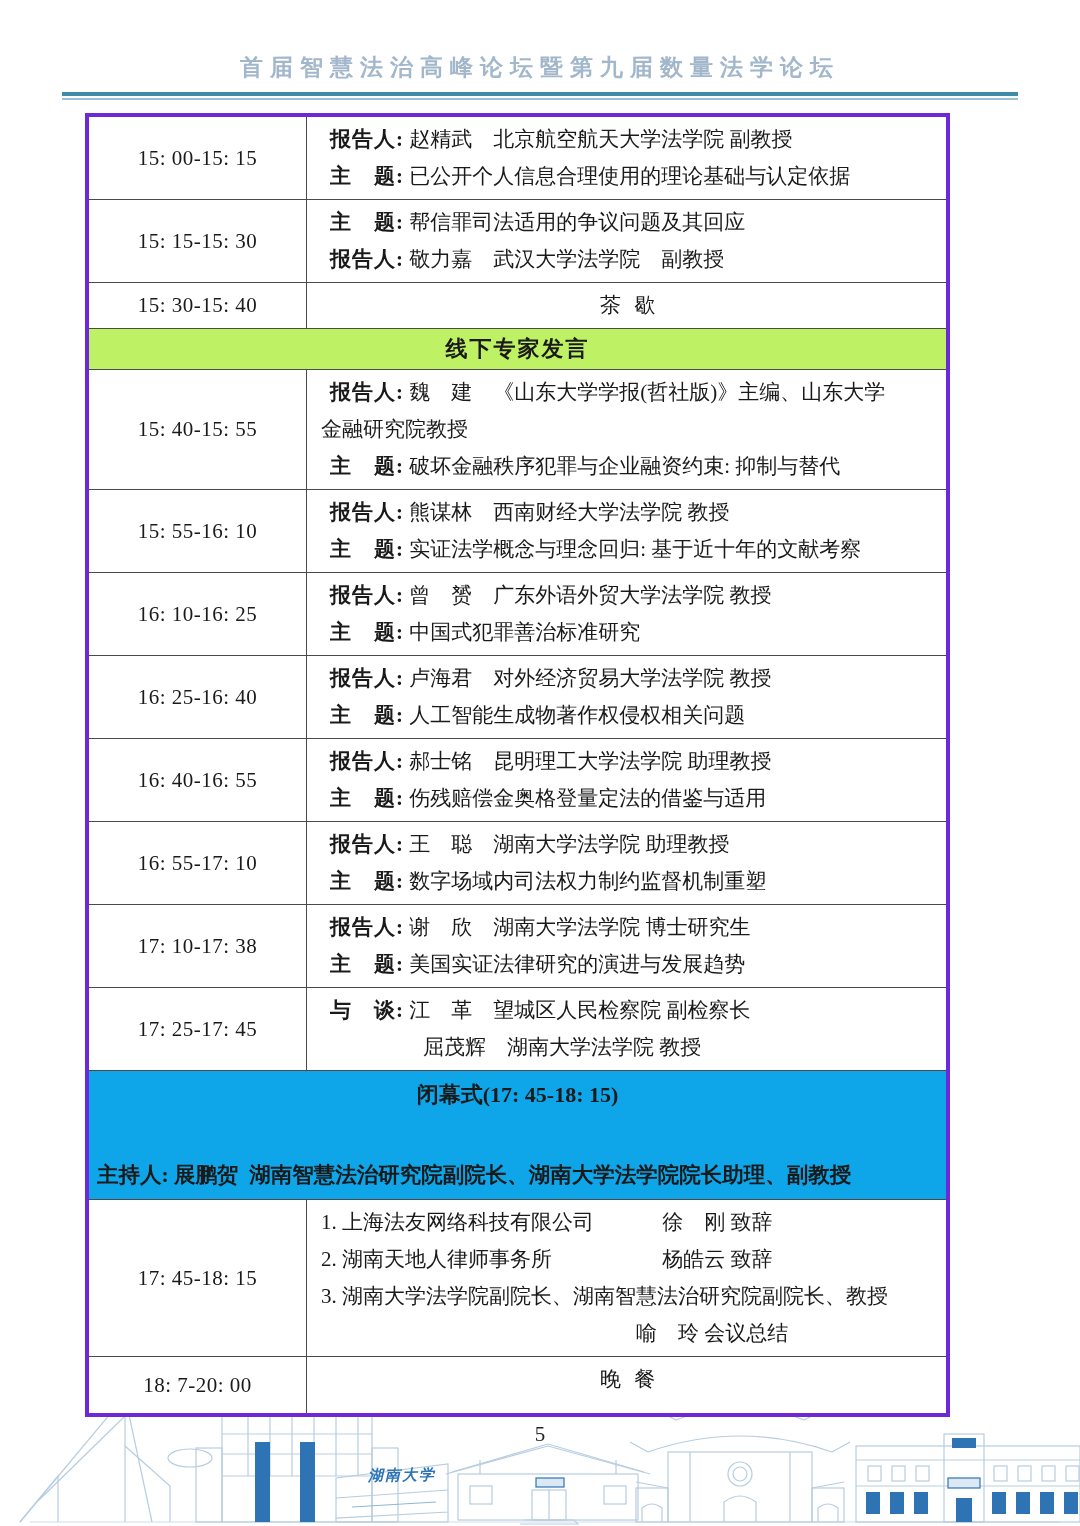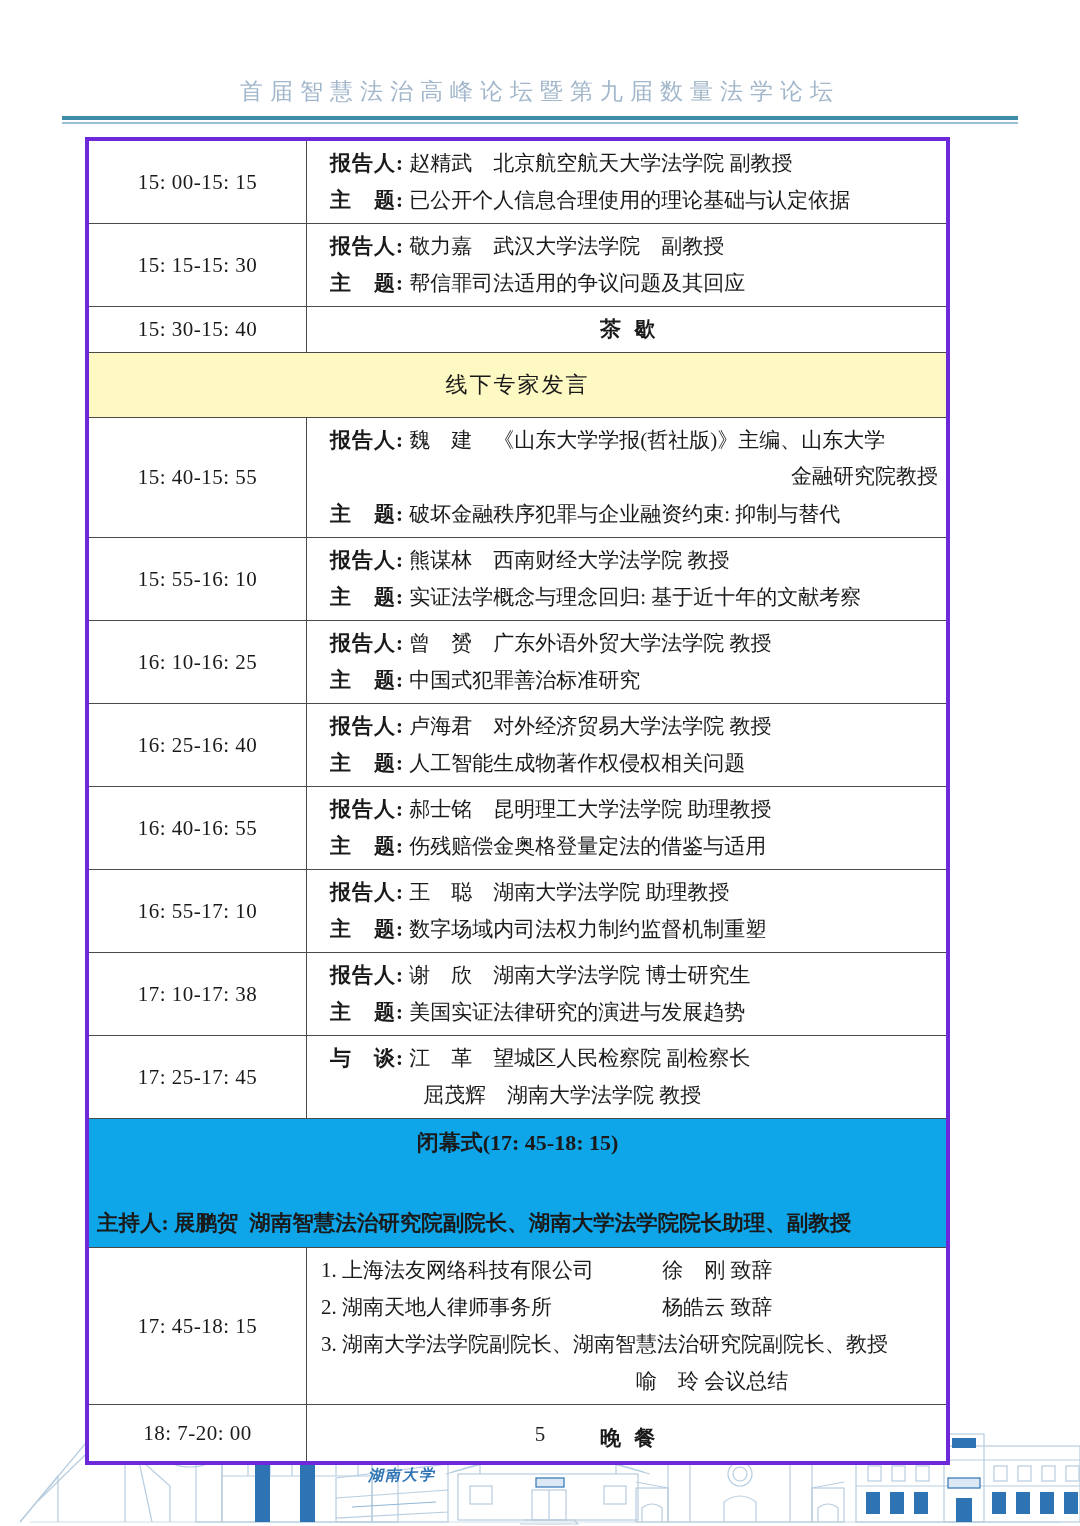--- a/index.html
+++ b/index.html
@@ -3,51 +3,51 @@
 <meta charset="utf-8">
 <style>
   html,body{margin:0;padding:0;}
   body{
     width:1080px;height:1526px;position:relative;background:#ffffff;
     font-family:"Liberation Serif","DejaVu Serif",serif;color:#1a1a1a;
     overflow:hidden;
   }
   
   .doc-title{
-    margin-top:76px;text-align:center;font-size:23px;letter-spacing:7px;
-    color:#a2b7cb;font-weight:normal;
+    margin-top:52px;text-align:center;font-size:23px;letter-spacing:7px;
+    color:#a2b7cb;font-weight:bold;
   }
   .rules{margin:9px 62px 0 62px;}
   .rule-thick{height:4px;background:#3e8ca8;}
   .rule-thin{height:2px;background:#98c0d6;margin-top:2px;}
   
   .schedule{
     margin:13px 85px 0 85px;width:865px;border:4px solid #6d28d9;
     box-sizing:border-box;background:#fff;position:relative;z-index:2;
   }
   .row{display:flex;border-top:1px solid #4a4a4a;}
   .row:first-child{border-top:none;}
   .cell-time{
     width:218px;flex:0 0 218px;border-right:1px solid #4a4a4a;
     display:flex;align-items:center;justify-content:center;
     font-size:21px;letter-spacing:0.5px;box-sizing:border-box;
   }
   .cell-content{flex:1;padding:4px 8px 4px 14px;font-size:21px;box-sizing:border-box;}
   .line{line-height:37px;white-space:pre-wrap;}
   .line .lbl{font-weight:bold;letter-spacing:1px;margin-left:9px;}
-  .line.center{text-align:right;font-family:Liberation Mono, monospace;}
+  .line.center{text-align:left;}
   .line.indent{padding-left:102px;}
   .row.center-row .cell-content{
-    display:flex;align-items:flex-end;justify-content:center;
-    font-weight:bold;min-height:44px;letter-spacing:4px;
+    display:flex;align-items:flex-start;justify-content:center;
+    font-weight:normal;min-height:44px;letter-spacing:4px;
   }
   .row.center-row.tall .cell-content{min-height:56px;}
   .row.banner-gray{
-    background:#fef9c3;display:block;text-align:center;font-weight:normal;
-    font-size:22px;padding:17px 0;letter-spacing:2px;
+    background:#bef264;display:block;text-align:center;font-weight:bold;
+    font-size:22px;padding:5px 0;letter-spacing:2px;
   }
   .row.banner-blue{background:#0ea5e9;display:block;padding:4px 8px;}
   .row.banner-blue .l1{
     text-align:center;font-weight:bold;font-size:22px;line-height:40px;white-space:pre-wrap;
   }
   .row.banner-blue .l2{
     text-align:left;font-weight:bold;font-size:21.5px;line-height:40px;white-space:pre-wrap;margin-top:40px;
   }
   
   .page-number{
@@ -75,22 +75,22 @@
     <div class="row">
       <div class="cell-time">15: 00-15: 15</div>
       <div class="cell-content">
         <div class="line"><span class="lbl">报告人:</span><span class="txt"> 赵精武　北京航空航天大学法学院 副教授</span></div>
         <div class="line"><span class="lbl">主　题:</span><span class="txt"> 已公开个人信息合理使用的理论基础与认定依据</span></div>
       </div>
     </div>
     <div class="row">
       <div class="cell-time">15: 15-15: 30</div>
       <div class="cell-content">
+        <div class="line"><span class="lbl">主　题:</span><span class="txt"> 帮信罪司法适用的争议问题及其回应</span></div>
         <div class="line"><span class="lbl">报告人:</span><span class="txt"> 敬力嘉　武汉大学法学院　副教授</span></div>
-        <div class="line"><span class="lbl">主　题:</span><span class="txt"> 帮信罪司法适用的争议问题及其回应</span></div>
       </div>
     </div>
     <div class="row center-row">
       <div class="cell-time">15: 30-15: 40</div>
       <div class="cell-content">
         <div class="line">茶 歇</div>
       </div>
     </div>
     <div class="row banner-gray"><span>线下专家发言</span></div>
     <div class="row">

